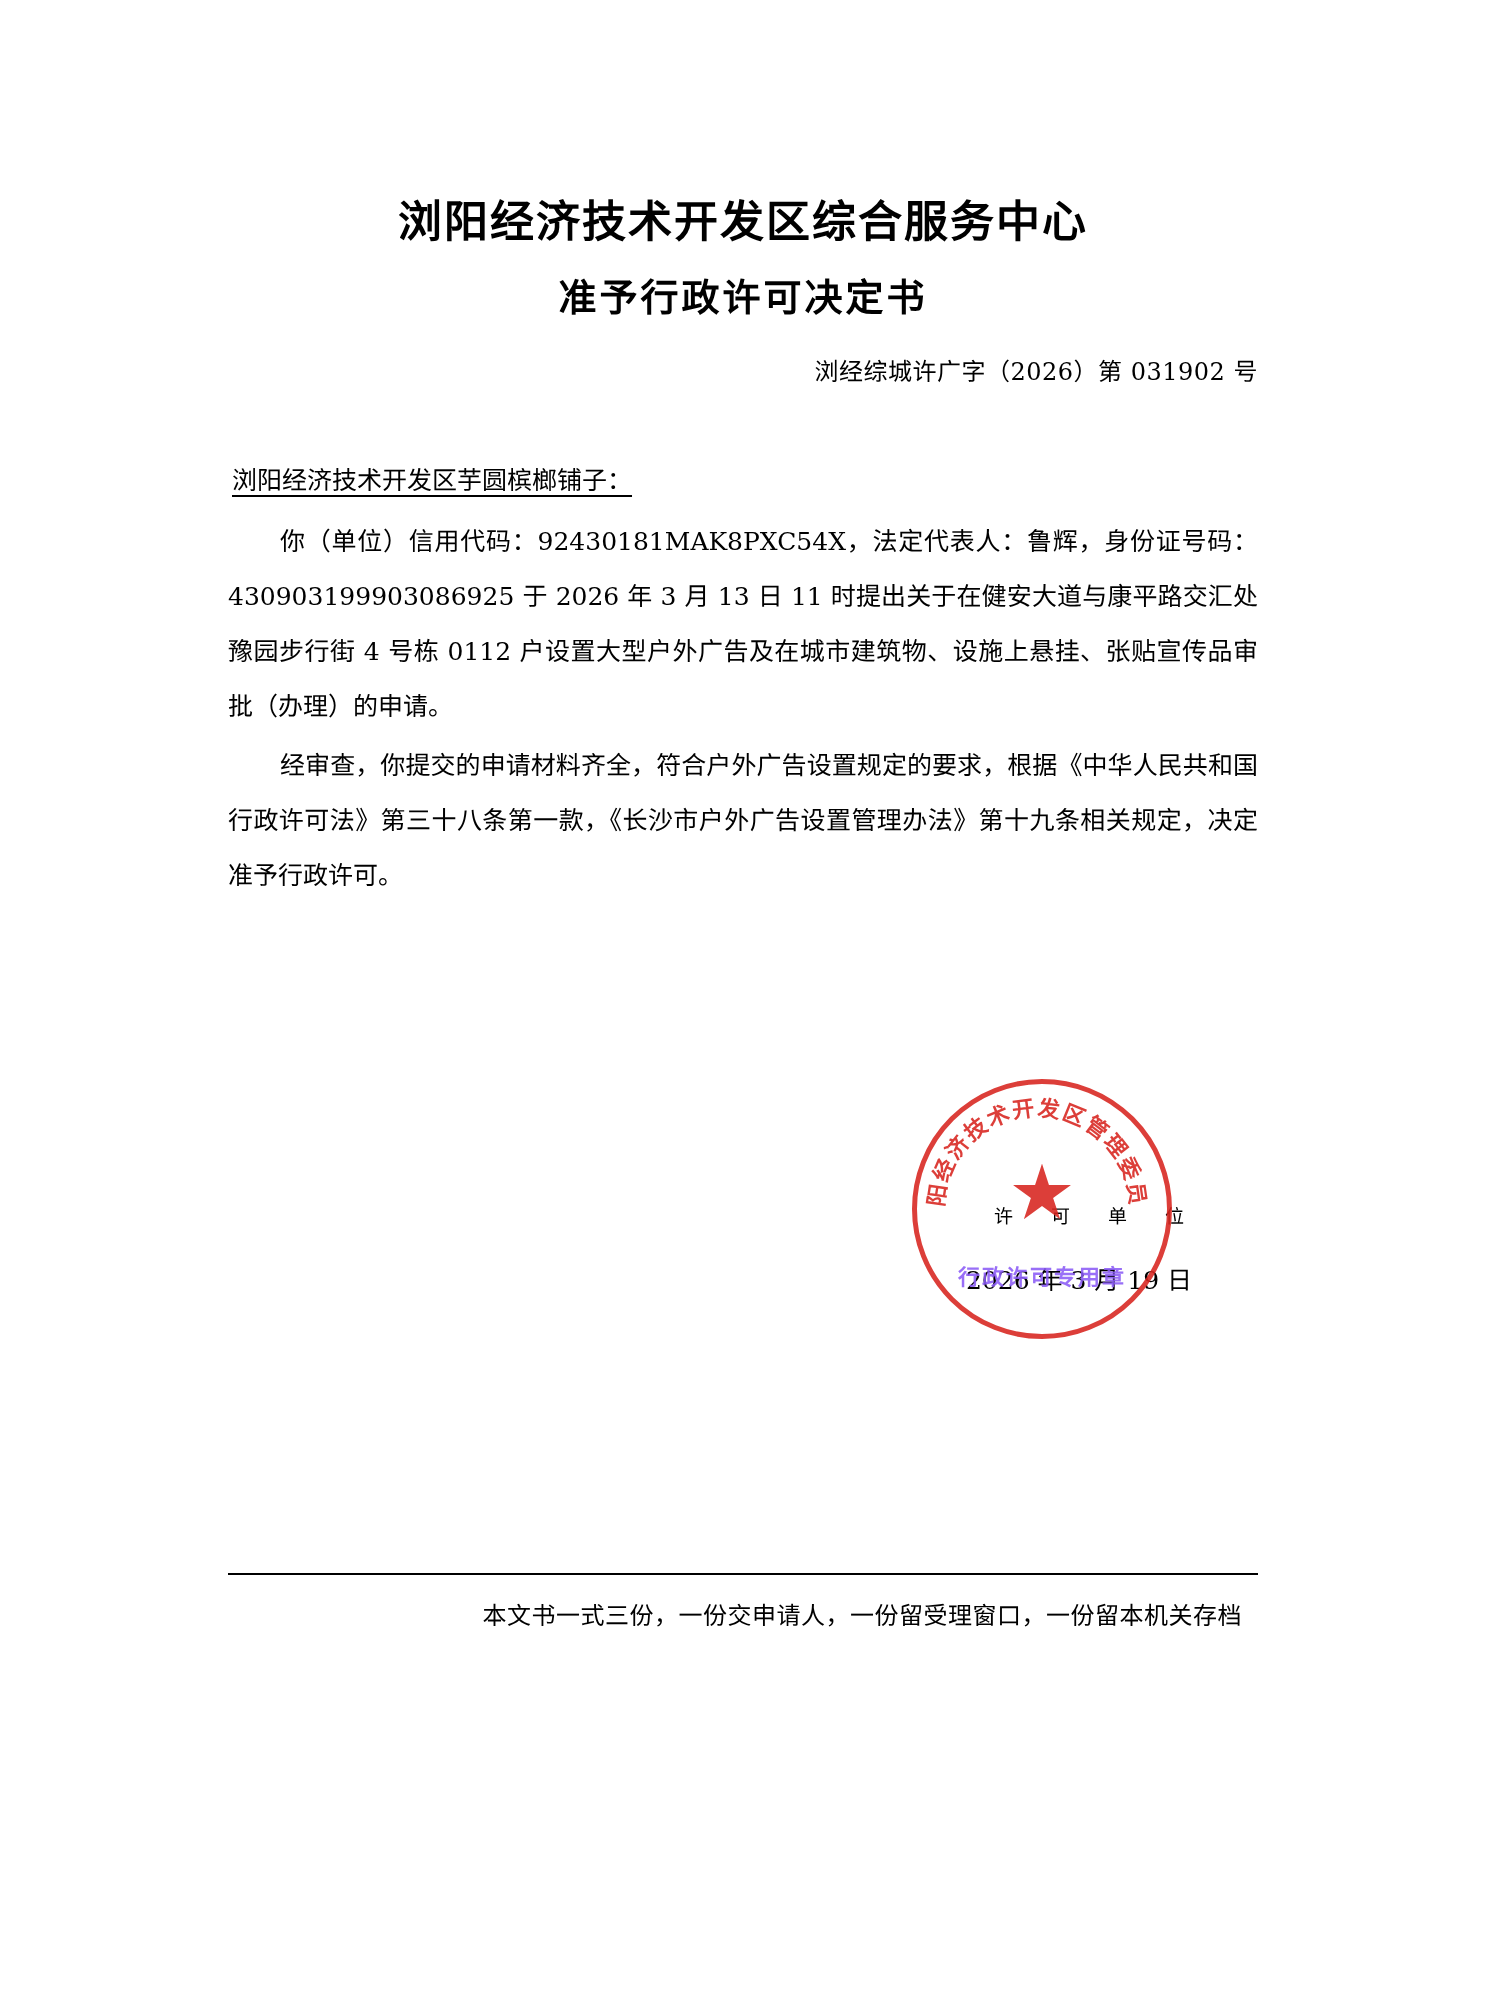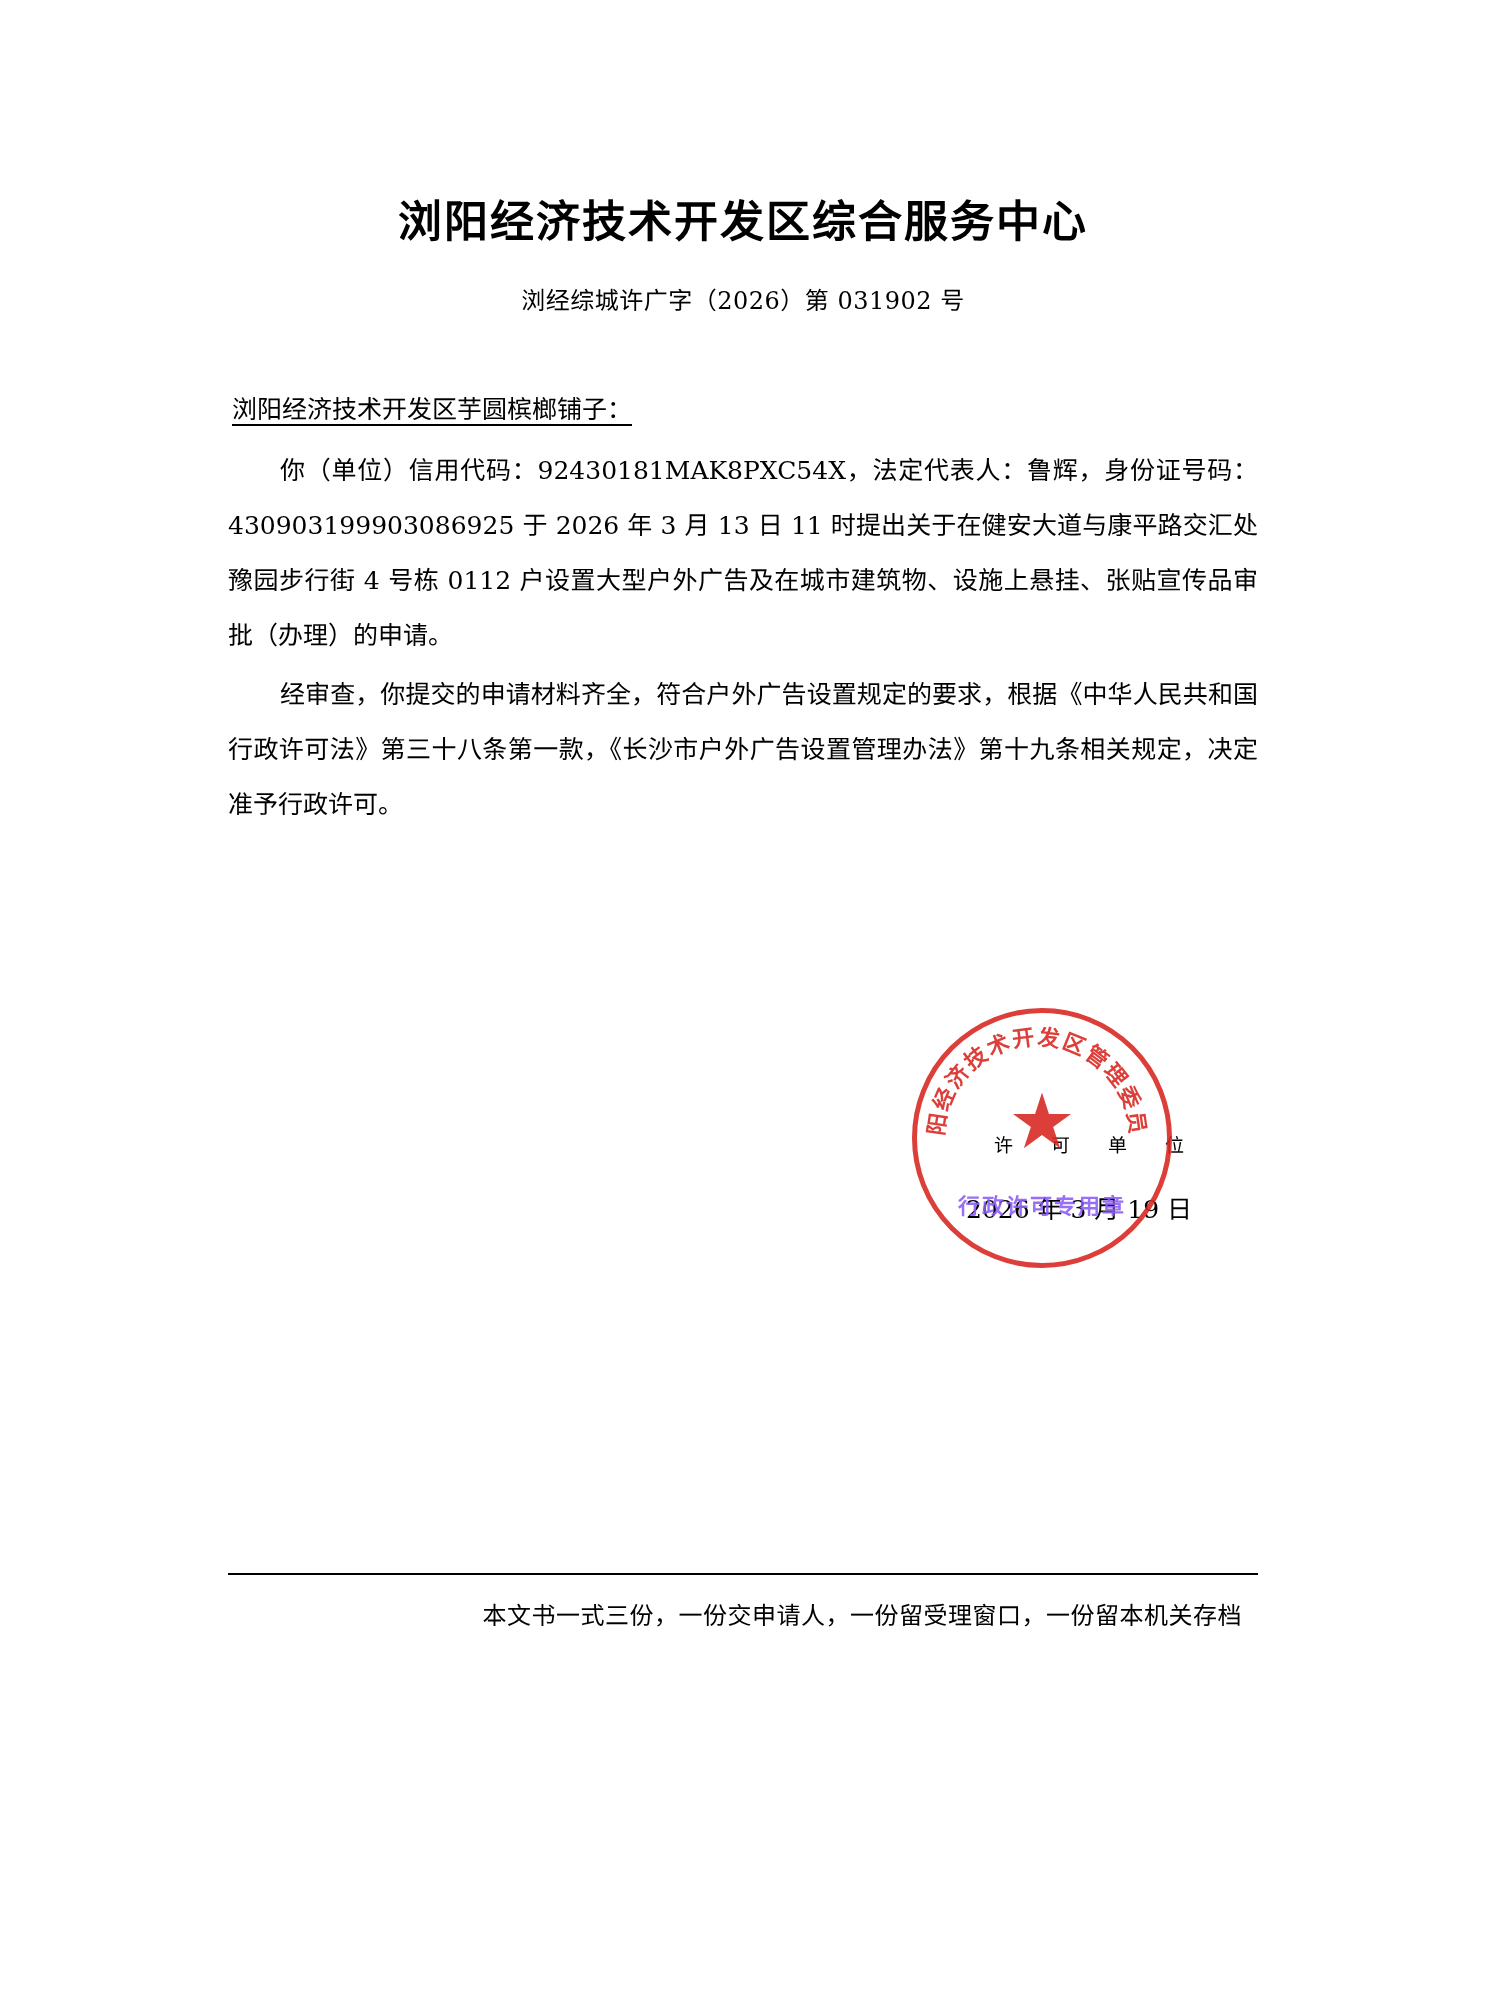--- a/index.html
+++ b/index.html
@@ -44,21 +44,21 @@
   }
   .title-sub {
     text-align: center;
     font-size: 38px;
     font-weight: bold;
     letter-spacing: 3px;
     margin-top: 26px;
     line-height: 1.2;
   }
   .doc-number {
-    text-align: center;
+    text-align: right;
     font-size: 24px;
     margin-top: 32px;
     letter-spacing: 0.5px;
   }
 
   
   .body-block {
     margin-top: 66px;
     font-size: 25px;
     line-height: 55px;
@@ -172,20 +172,21 @@
     letter-spacing: 0.5px;
   }
 </style>
 </head>
 <body>
 
 <div class="page">
   <div class="content">
 
     <div class="title-main">浏阳经济技术开发区综合服务中心</div>
+    <div class="title-sub">准予行政许可决定书</div>
     <div class="doc-number">浏经综城许广字（2026）第 031902 号</div>
 
     <div class="body-block">
 
       <div class="para">
         <span class="recipient">浏阳经济技术开发区芋圆槟榔铺子：</span>
       </div>
 
       <div class="para indent para-block-underline">
         <span>你（单位）</span><span class="u">信用代码：</span><span class="u">92430181MAK8PXC54X</span><span class="u">，法定代表人：</span><span class="u">鲁辉</span><span class="u">，</span><span class="u">身份证号码：</span><span class="u">430903199903086925</span><span> 于 </span><span class="u">2026 年 3 月 13 日 11 时</span><span class="u">提出关于在</span><span class="u">健安大道与康平路交汇处豫园步行街 4 号栋 0112 户设置大型户外广告及在城市建筑物、设施上悬挂、张贴宣传品审批（办理）</span><span>的申请。</span>

